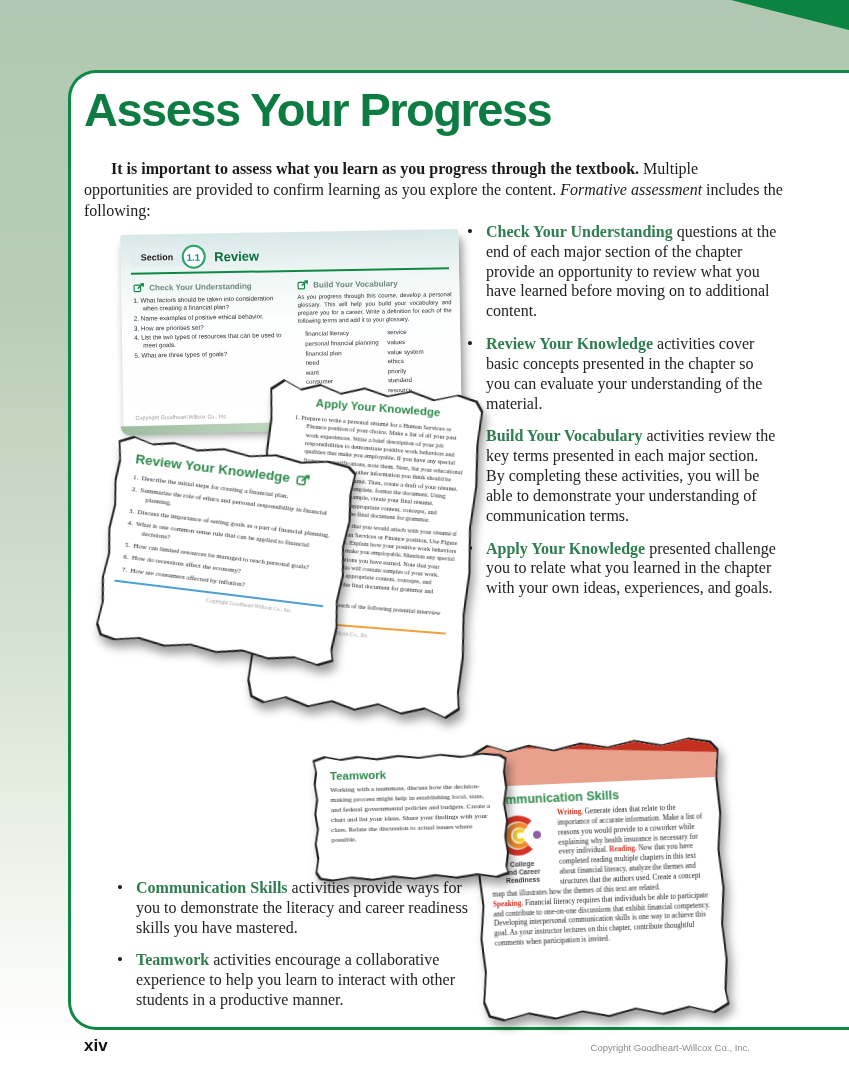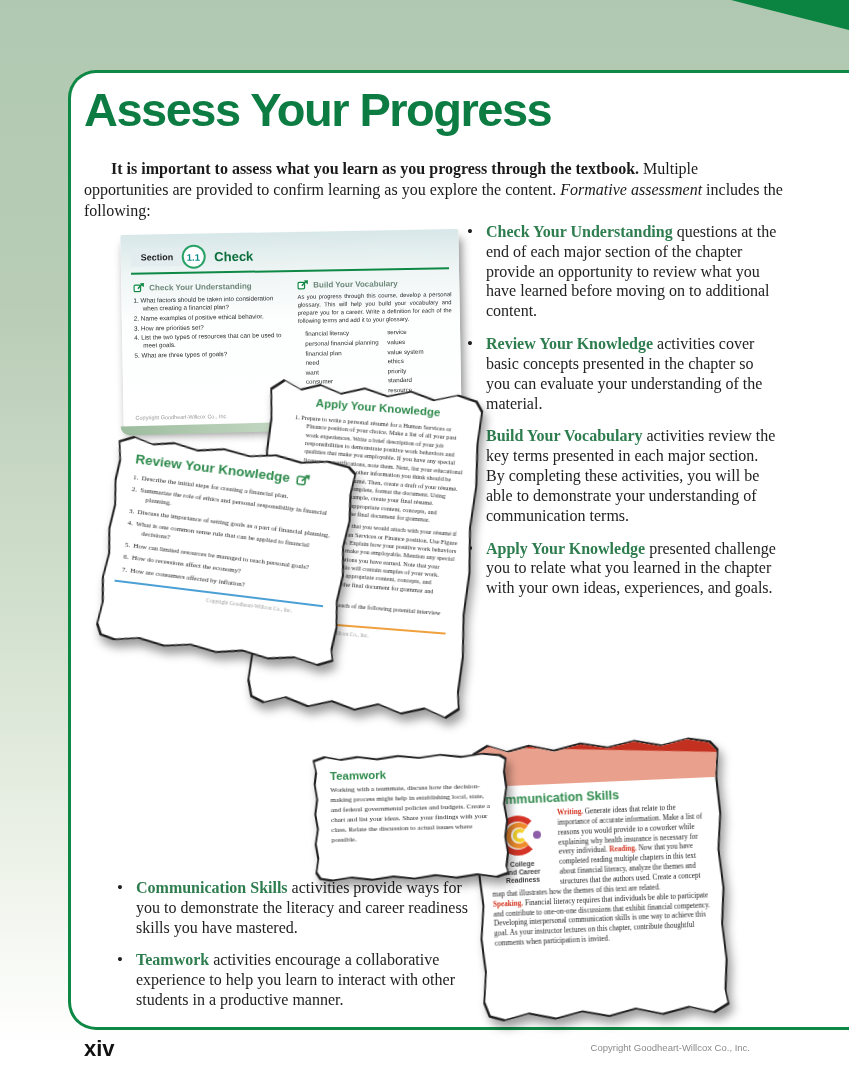--- a/index.html
+++ b/index.html
@@ -93,21 +93,21 @@
   .arc.a-yellow{width:14px;height:14px;border:4px solid #F2D12F;border-right-color:transparent;}
   .arc-dot{position:absolute;width:8px;height:8px;border-radius:50%;background:#8E5FA8;right:4px;top:19px;}
   .cc-logo-label{font-family:"Liberation Sans",sans-serif;font-weight:bold;font-size:6.8px;
     line-height:1.18;color:#3a3a3a;}
   .cc-text{font-size:7.2px;line-height:1.37;color:#222;}
   .cc-lead{font-weight:bold;color:#D2331F;}
 
   .share-icon{flex:0 0 auto;}
 
   .footer-page-num{position:absolute;left:84px;top:1036px;font-family:"Liberation Sans",sans-serif;
-    font-weight:bold;font-size:22px;color:#111;}
+    font-weight:bold;font-size:17px;color:#111;}
   .footer-copy{position:absolute;right:99px;top:1042px;font-family:"Liberation Sans",sans-serif;
     font-size:9.5px;color:#8b8b8b;}
 </style>
 </head>
 <body>
 
 <div class="page">
   <div class="wedge"></div>
   <div class="panel"></div>
 
@@ -119,21 +119,21 @@
     <div class="bullet"><span class="bullet-head">Check Your Understanding</span><span> questions at the end of each major section of the chapter provide an opportunity to review what you have learned before moving on to additional content.</span></div>
     <div class="bullet"><span class="bullet-head">Review Your Knowledge</span><span> activities cover basic concepts presented in the chapter so you can evaluate your understanding of the material.</span></div>
     <div class="bullet"><span class="bullet-head">Build Your Vocabulary</span><span> activities review the key terms presented in each major section. By completing these activities, you will be able to demonstrate your understanding of communication terms.</span></div>
     <div class="bullet"><span class="bullet-head">Apply Your Knowledge</span><span> presented challenge you to relate what you learned in the chapter with your own ideas, experiences, and goals.</span></div>
   </div>
 
   <div class="review-card">
     <div class="rc-header">
       <span class="rc-section">Section</span>
       <span class="rc-circle">1.1</span>
-      <span class="rc-review">Check</span>
+      <span class="rc-review">Review</span>
     </div>
     <div class="rc-cols">
       <div class="rc-col1">
         <div class="rc-coltitle">
           <svg class="share-icon" width="12" height="10" viewBox="0 0 24 20">
               <rect x="1.5" y="5" width="13" height="13" rx="2.5" fill="#fff" stroke="#0E8843" stroke-width="2.6"></rect>
               <path d="M9 12 L18 3" stroke="#0E8843" stroke-width="2.8" fill="none"></path>
               <path d="M13 1.5 L21.5 1 L21 9.5 Z" fill="#0E8843"></path>
             </svg>
           <span>Check Your Understanding</span>

